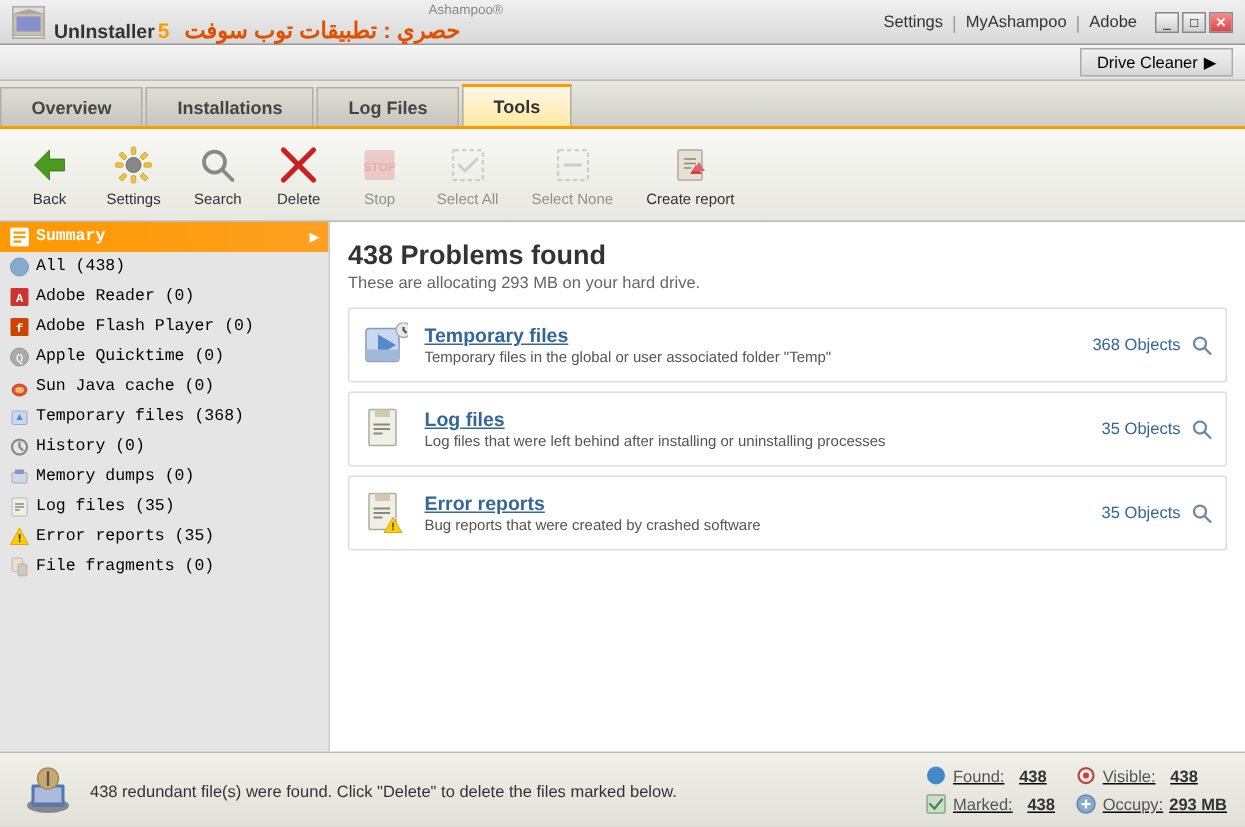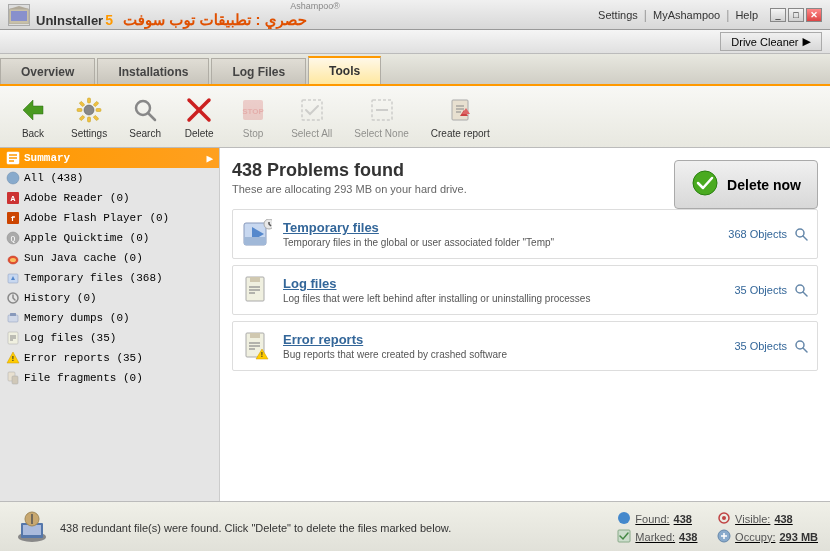--- a/index.html
+++ b/index.html
@@ -275,21 +275,21 @@
       color: #333;
     }
     .status-stats {
       display: grid;
       grid-template-columns: auto auto;
       gap: 2px 8px;
       font-size: 11px;
     }
     .stat-row { display: flex; align-items: center; gap: 4px; text-decoration: underline; }
     .stat-label { color: #555; }
-    .stat-value { font-weight: bold; color: #333; min-width: 30px; text-align: left; }
+    .stat-value { font-weight: bold; color: #333; min-width: 30px; text-align: center; }
   </style>
 </head>
 <body>
 
 <div class="title-bar">
   <div class="title-bar-logo">
     <svg width="20" height="18" viewBox="0 0 20 18">
       <rect x="0" y="3" width="20" height="15" rx="1" fill="#c8c0a8" stroke="#999" stroke-width="0.5"></rect>
       <rect x="2" y="5" width="16" height="10" fill="#8890cc"></rect>
       <polygon points="0,3 10,0 20,3" fill="#b0a898"></polygon>
@@ -301,21 +301,21 @@
       <span>UnInstaller</span>
         <span style="color:#f90; font-size:14px;">5</span>
       <span style="color:#e05000; font-size:15px; margin-left:8px;">حصري : تطبيقات توب سوفت</span>
     </div>
   </div>
   <div class="title-bar-controls">
     <a href="#">Settings</a>
     <span class="sep"> | </span>
     <a href="#">MyAshampoo</a>
     <span class="sep"> | </span>
-    <a href="#">Help</a>
+    <a href="#">Adobe</a>
   </div>
   <div class="win-buttons">
     <div class="win-btn">_</div>
     <div class="win-btn">□</div>
     <div class="win-btn" style="background:linear-gradient(to bottom,#f88,#d44); color:white; font-weight:bold;">✕</div>
   </div>
 </div>
 
 <div class="drive-cleaner-bar">
   <button class="drive-cleaner-btn">
@@ -550,29 +550,20 @@
             <rect x="2" y="1" width="7" height="9" rx="1" fill="#e8e0d0" stroke="#aaa" stroke-width="0.5"></rect>
             <rect x="6" y="5" width="6" height="8" rx="1" fill="#d0c8b8" stroke="#aaa" stroke-width="0.5"></rect>
           </svg>
       </span>
       <span>File fragments (0)</span>
     </div>
   </div>
 
   <div class="content-panel">
 
-    <button class="delete-now-btn" style="float:right; margin-top:0;">
-      <span>
-        <svg width="28" height="28" viewBox="0 0 28 28">
-          <circle cx="14" cy="14" r="12" fill="#4aaa20" stroke="#2a8010" stroke-width="1"></circle>
-          <polyline points="7,14 12,19 21,9" stroke="white" stroke-width="2.5" fill="none" stroke-linecap="round" stroke-linejoin="round"></polyline>
-        </svg>
-      </span>
-      <span>Delete now</span>
-    </button>
 
     <div class="problems-header">
       <div class="problems-title">438 Problems found</div>
       <div class="problems-sub">These are allocating 293 MB on your hard drive.</div>
     </div>
 
     <div style="clear:both; margin-top:10px;">
 
       <div class="problem-row">
         <div class="problem-row-icon">

